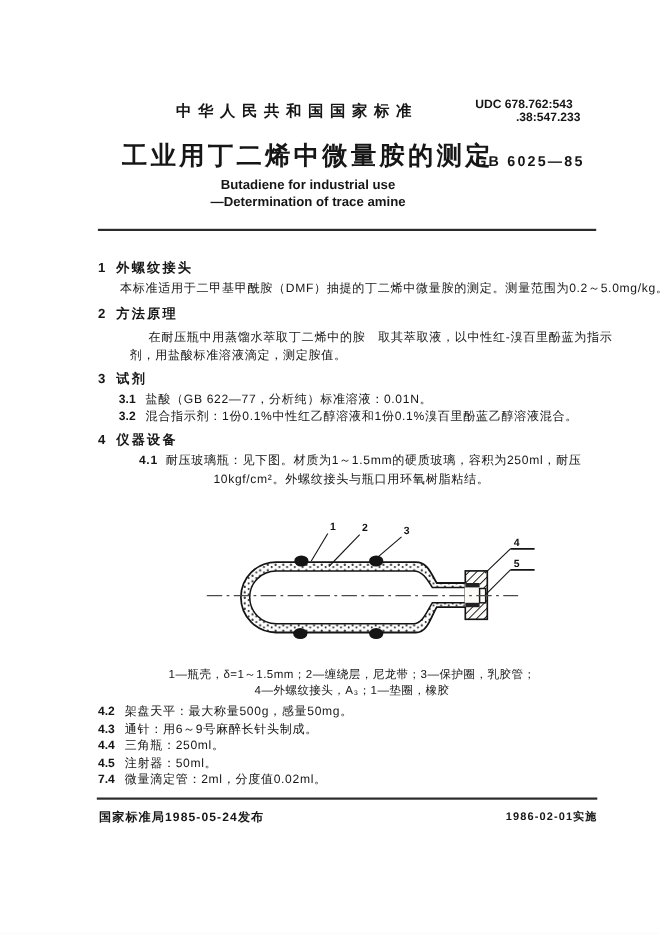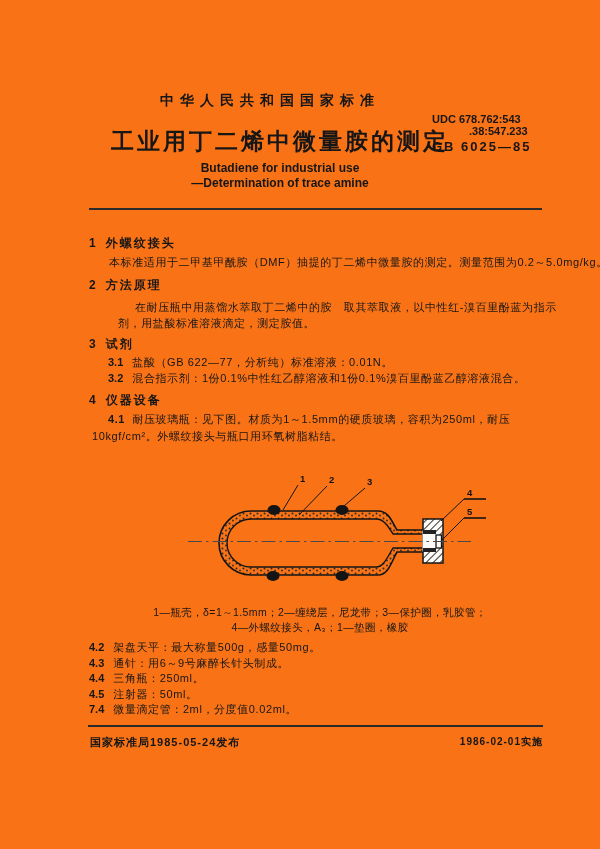--- a/index.html
+++ b/index.html
@@ -4,47 +4,47 @@
 <style>
   html,body{margin:0;padding:0;}
   body{
     background:#e9e8e4;
     font-family:"Liberation Sans", sans-serif;
   }
   .page{
     position:relative;
     width:600px;height:849px;
     margin:0 auto;
-    background:#f97316;
+    background:#ffffff;
     color:#161616;
     overflow:hidden;
     box-shadow:0 0 4px rgba(0,0,0,.25);
   }
   .abs{position:absolute;}
   .b{font-weight:bold;}
   .org-line{left:90px;top:92px;width:360px;font-size:14px;font-weight:bold;letter-spacing:6px;text-align:center;}
-  .udc{left:432px;top:113px;font-size:11px;font-weight:bold;line-height:12px;}
+  .udc{left:432px;top:89px;font-size:11px;font-weight:bold;line-height:12px;}
   .udc-cont{margin-left:37px;}
   .title-zh{left:90px;top:126px;width:380px;font-size:23px;font-weight:bold;letter-spacing:3px;text-align:center;}
   .std-no{left:432px;top:139px;font-size:13px;font-weight:bold;letter-spacing:2px;}
   .en1{left:90px;top:161px;width:380px;font-size:12px;font-weight:bold;text-align:center;}
   .en2{left:90px;top:176px;width:380px;font-size:12px;font-weight:bold;text-align:center;}
   .rule{background:#2b2b2b;height:2px;}
   .rule-top{left:89px;top:208px;width:453px;}
   .rule-bottom{left:88px;top:725px;width:455px;}
   .heading{font-size:12px;font-weight:bold;letter-spacing:2px;}
   .heading .no{margin-right:10px;letter-spacing:0;}
   .h1{left:89px;top:235px;}
   .h2{left:89px;top:277px;}
   .h3{left:89px;top:336px;}
   .h4{left:89px;top:392px;}
   .body-text{font-size:11px;letter-spacing:0.6px;line-height:15.5px;}
   .p1{left:92px;top:255px;text-indent:17px;white-space:nowrap;}
   .p2{left:92px;top:300px;width:452px;text-indent:17px;margin-left:26px;}
-  .p41{left:92px;top:411px;width:455px;text-indent:16px;line-height:16.5px;}
+  .p41{left:92px;top:411px;width:455px;text-indent:16px;line-height:16.5px;text-align:center;}
   .sub-item{font-size:11px;letter-spacing:0.6px;white-space:nowrap;}
   .sub-item .no{font-weight:bold;margin-right:9px;letter-spacing:0;text-align:center;}
   .i31{left:108px;top:355px;}
   .i32{left:108px;top:371px;}
   .fig{left:130px;top:462px;width:420px;height:145px;}
   .cap{left:90px;top:606px;width:460px;font-size:10.5px;letter-spacing:0.4px;text-align:center;}
   .cap2{top:621px;}
   .equip-list{left:89px;top:640px;font-size:11px;letter-spacing:0.6px;line-height:15.6px;}
   .equip-list .row{white-space:nowrap;}
   .equip-list .no{font-weight:bold;margin-right:9px;letter-spacing:0;}

